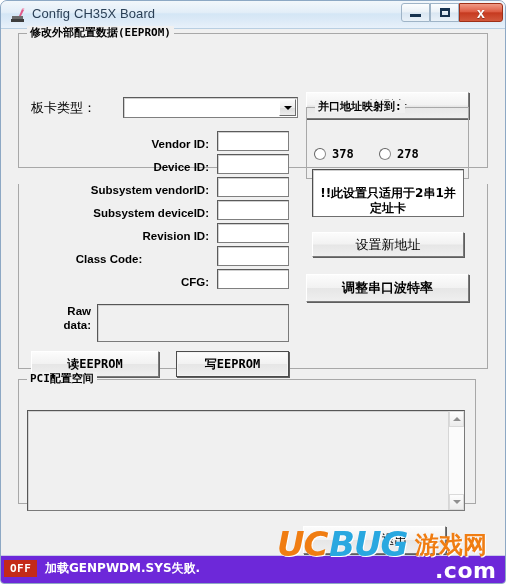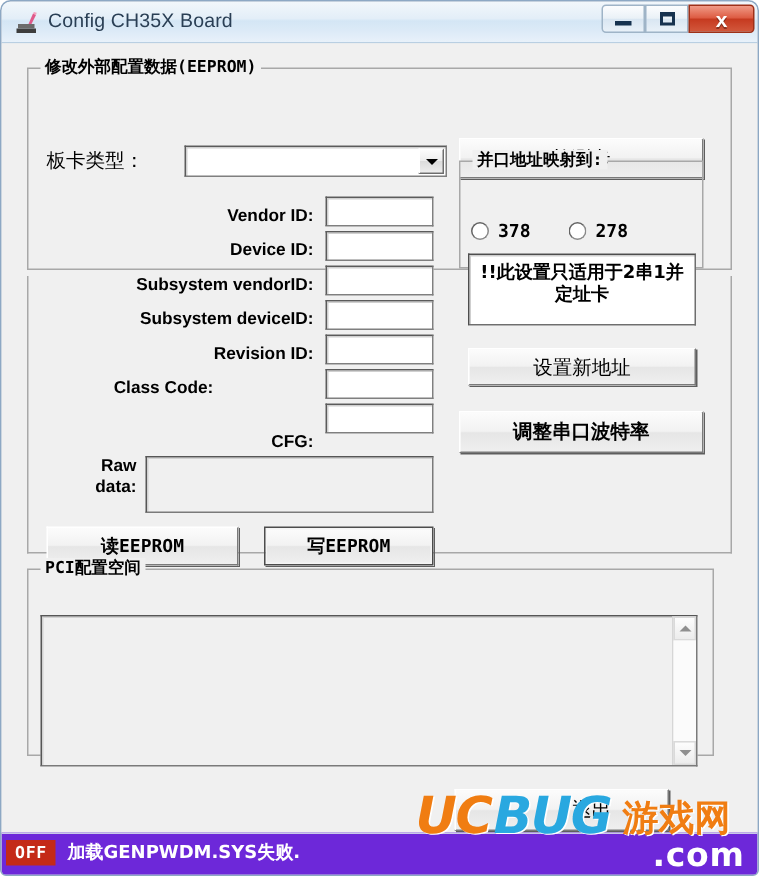--- a/index.html
+++ b/index.html
@@ -112,21 +112,21 @@
     background: #f0f0f0;
     padding: 0 3px;
     font-family: "DejaVu Sans Mono", "Liberation Mono", monospace;
     font-size: 11px;
     font-weight: bold;
     color: #000000;
     white-space: nowrap;
     line-height: 13px;
   }
 
-  #grp-eeprom { left: 17px; top: 16px; width: 470px; height: 135px; }
+  #grp-eeprom { left: 17px; top: 4px; width: 470px; height: 135px; }
   #grp-eeprom2 { left: 17px; top: 155px; width: 470px; height: 185px; border-top: none; }
   #grp-pci { left: 17px; top: 350px; width: 458px; height: 125px; }
   #grp-parport { left: 305px; top: 78px; width: 163px; height: 72px; }
 
   
   .lbl {
     position: absolute;
     font-family: Liberation Sans, sans-serif;
     font-size: 11.5px;
     font-weight: bold;
@@ -262,21 +262,21 @@
   #warn-box {
     position: absolute;
     left: 311px; top: 140px;
     width: 152px; height: 48px;
     box-sizing: border-box;
     background: #ffffff;
     border: 1px solid #6e6e6e;
     border-top-color: #4e4e4e;
     border-left-color: #4e4e4e;
     box-shadow: inset 1px 1px 0 #cfcfcf;
-    padding: 4px 3px;
+    padding: 16px 3px;
     font-family: "DejaVu Sans", "Liberation Sans", sans-serif;
     font-size: 12px;
     line-height: 15px;
     color: #000000;
     text-align: center;
     font-weight: bold;
     overflow: hidden;
   }
 
   
@@ -482,21 +482,21 @@
           <span class="tri-down"></span>
         </span>
     </div>
 
     <span class="lbl" style="left:8px; top:108px; width:200px; text-align:right;">Vendor ID:</span>
     <span class="lbl" style="left:8px; top:131px; width:200px; text-align:right;">Device ID:</span>
     <span class="lbl" style="left:8px; top:154px; width:200px; text-align:right;">Subsystem vendorID:</span>
     <span class="lbl" style="left:8px; top:177px; width:200px; text-align:right;">Subsystem deviceID:</span>
     <span class="lbl" style="left:8px; top:200px; width:200px; text-align:right;">Revision ID:</span>
     <span class="lbl" style="left:8px; top:223px; width:200px; text-align:center;">Class Code:</span>
-    <span class="lbl" style="left:8px; top:246px; width:200px; text-align:right;margin-top:13px;">CFG:</span>
+    <span class="lbl" style="left:8px; top:246px; width:200px; text-align:right;">CFG:</span>
 
     <input class="tbox" style="left: 216px; top: 102px; width: 72px; height: 20px;" value="">
     <input class="tbox" style="left: 216px; top: 125px; width: 72px; height: 20px;" value="">
     <input class="tbox" style="left: 216px; top: 148px; width: 72px; height: 20px;" value="">
     <input class="tbox" style="left: 216px; top: 171px; width: 72px; height: 20px;" value="">
     <input class="tbox" style="left: 216px; top: 194px; width: 72px; height: 20px;" value="">
     <input class="tbox" style="left: 216px; top: 217px; width: 72px; height: 20px;" value="">
     <input class="tbox" style="left: 216px; top: 240px; width: 72px; height: 20px;" value="">
 
     <span class="lbl" style="left:30px; top:275px; width:60px; text-align:right;">Raw</span>

